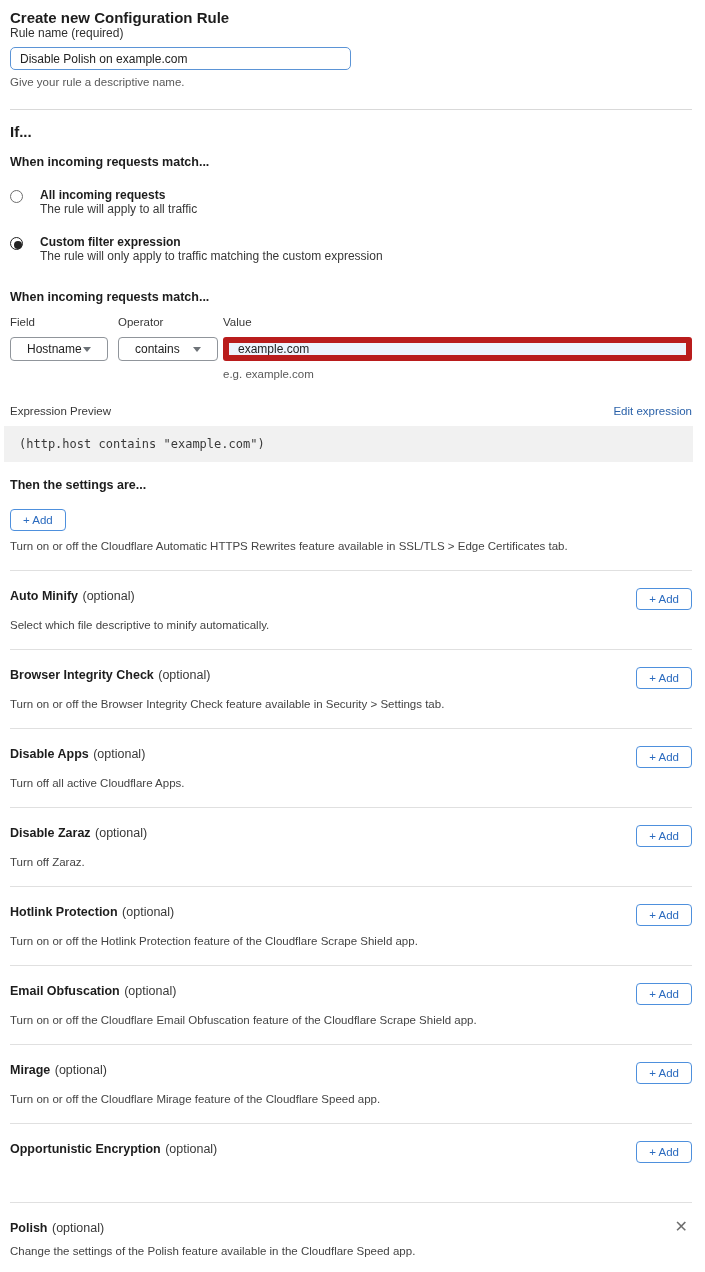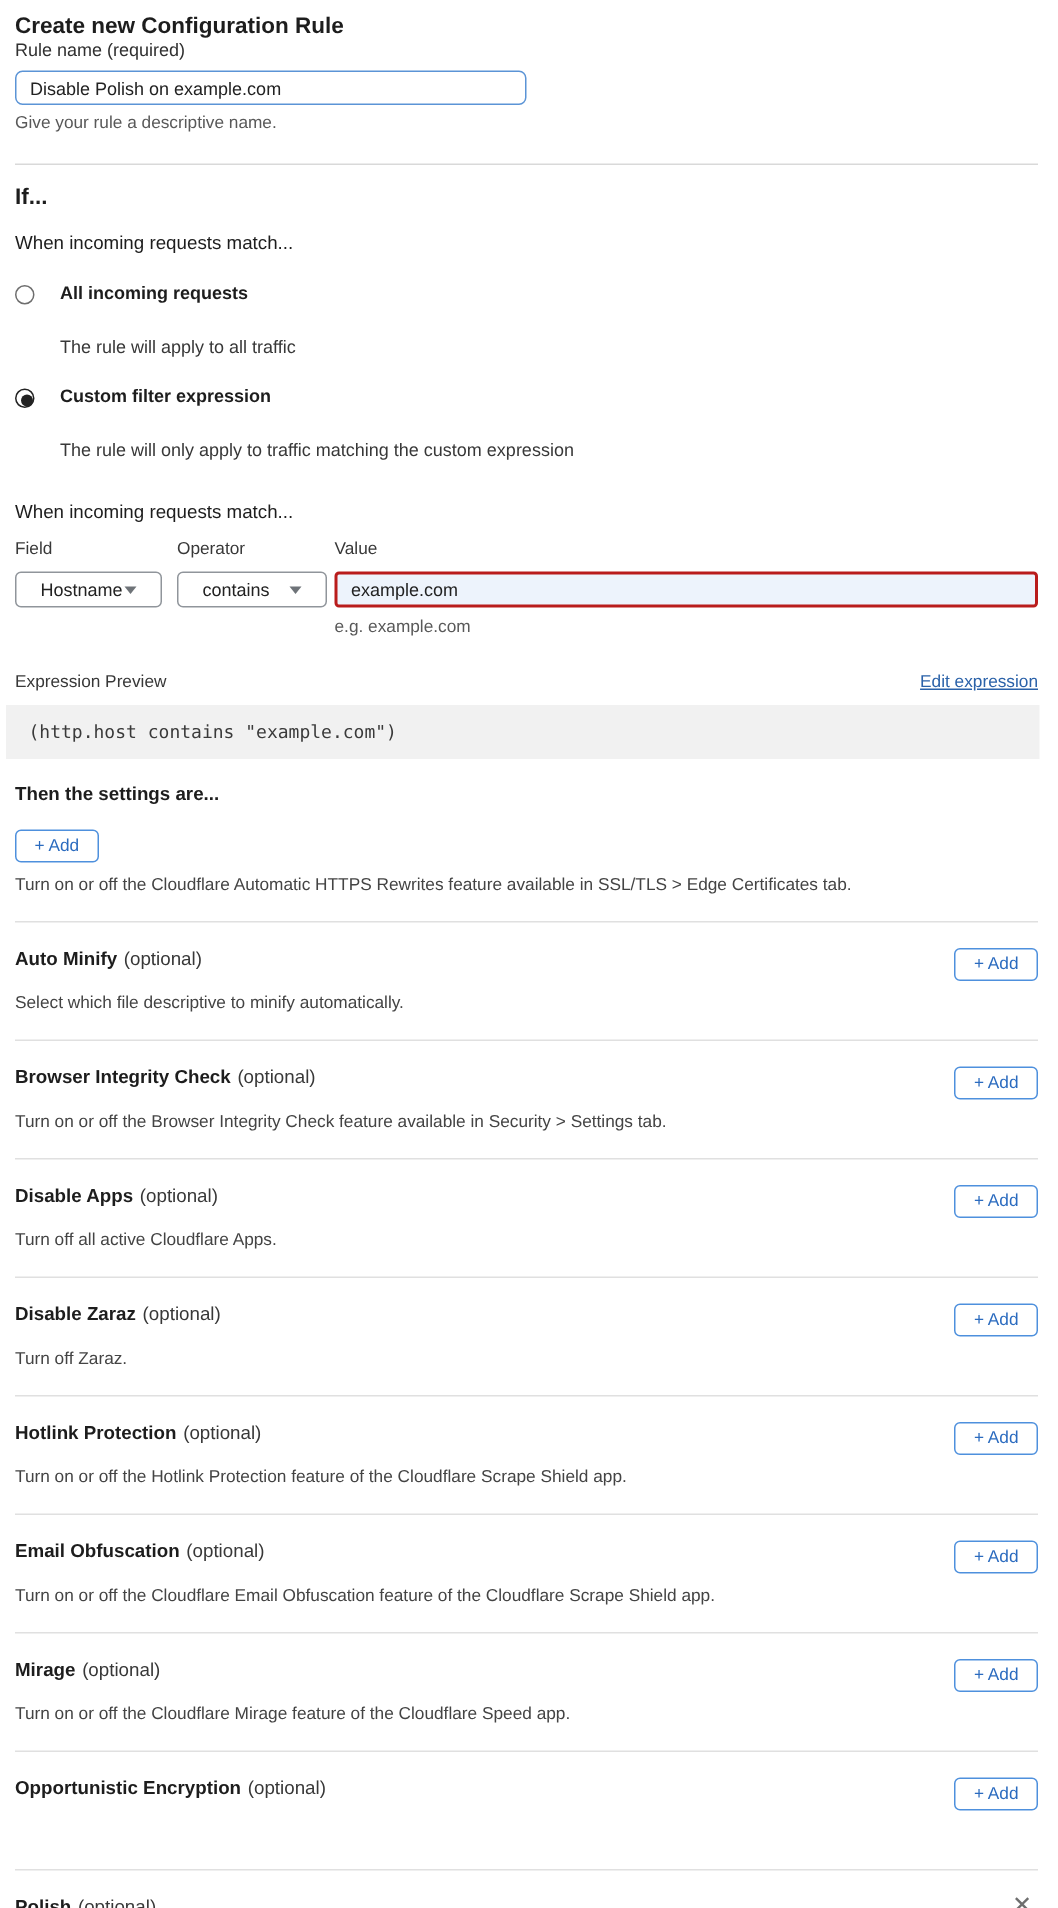--- a/index.html
+++ b/index.html
@@ -25,21 +25,21 @@
     font-family: "Liberation Sans", sans-serif;
     font-size: 12px; color: #222;
     outline: none; background: #fff;
     display: block;
   }
   .help-text { font-size: 11.5px; color: #595959; margin-top: 6px; }
 
   .divider { border: none; border-top: 1px solid #d9d9d9; margin-top: 21px; }
 
   .if-heading { font-size: 15px; font-weight: bold; margin-top: 13px; color: #1d1d1d; }
-  .match-heading { font-size: 12.5px; font-weight: normal; margin-top: 15px; color: #1d1d1d; }
+  .match-heading { font-size: 12.5px; font-weight: bold; margin-top: 15px; color: #1d1d1d; }
 
   .radio-row { display: flex; align-items: flex-start; margin-top: 19px; }
   .radio-circle {
     width: 13px; height: 13px;
     border: 1px solid #6e6e6e;
     border-radius: 50%;
     margin-top: 2px;
     flex: 0 0 auto;
     background: #fff;
     position: relative;
@@ -49,21 +49,21 @@
   .radio-circle.checked::after {
     content: "";
     position: absolute;
     left: 2.5px; top: 2.5px;
     width: 8px; height: 8px;
     border-radius: 50%;
     background: #222;
   }
   .radio-texts { margin-left: 17px; }
   .radio-label { font-size: 12px; font-weight: bold; color: #1d1d1d; }
-  .radio-desc { font-size: 12px; color: #383838; margin-top: 22px; }
+  .radio-desc { font-size: 12px; color: #383838; margin-top: 0; }
 
   .builder-row { display: flex; align-items: flex-start; margin-top: 12px; }
   .builder-col-label { font-size: 11.5px; color: #383838; margin-bottom: 9px; }
   .col-field { width: 98px; }
   .col-operator { width: 100px; margin-left: 10px; }
   .col-value { flex: 1 1 auto; margin-left: 5px; min-width: 0; }
   .col-buttons { display: flex; margin-left: 14px; padding-top: 22px; }
 
   .fake-select {
     height: 24px;
@@ -77,21 +77,21 @@
   }
   .caret {
     width: 0; height: 0;
     border-left: 4px solid transparent;
     border-right: 4px solid transparent;
     border-top: 5px solid #6e7378;
   }
   .value-input {
     width: 100%; height: 24px;
     background: #edf3fc;
-    border: 2px solid #b91c1c;
+    border: 6px solid #b91c1c;
     border-radius: 3px;
     padding: 0 9px;
     font-family: "Liberation Sans", sans-serif;
     font-size: 12px; color: #222;
     outline: none;
     display: block;
   }
   .hint-text { font-size: 11.5px; color: #595959; margin-top: 7px; }
 
   .gray-btn {
@@ -101,21 +101,21 @@
     border-radius: 4px;
     font-family: "Liberation Sans", sans-serif;
     font-size: 12px; color: #3c4149;
     padding: 0 11px;
     cursor: pointer;
   }
   .gray-btn + .gray-btn { margin-left: 12px; }
 
   .expr-row { display: flex; justify-content: space-between; align-items: baseline; margin-top: 25px; }
   .expr-label { font-size: 11.5px; color: #383838; }
-  .expr-link { font-size: 11.5px; color: #2b62a9; text-decoration: underline; cursor: pointer; }
+  .expr-link { font-size: 11.5px; color: #2b62a9; cursor: pointer; }
   .code-box {
     margin-top: 9px;
     margin-left: -6px;
     margin-right: -1px;
     background: #f1f1f1;
     padding: 11px 15px;
     font-family: "DejaVu Sans Mono", monospace;
     font-size: 12px; color: #3a3a3a;
   }
 

